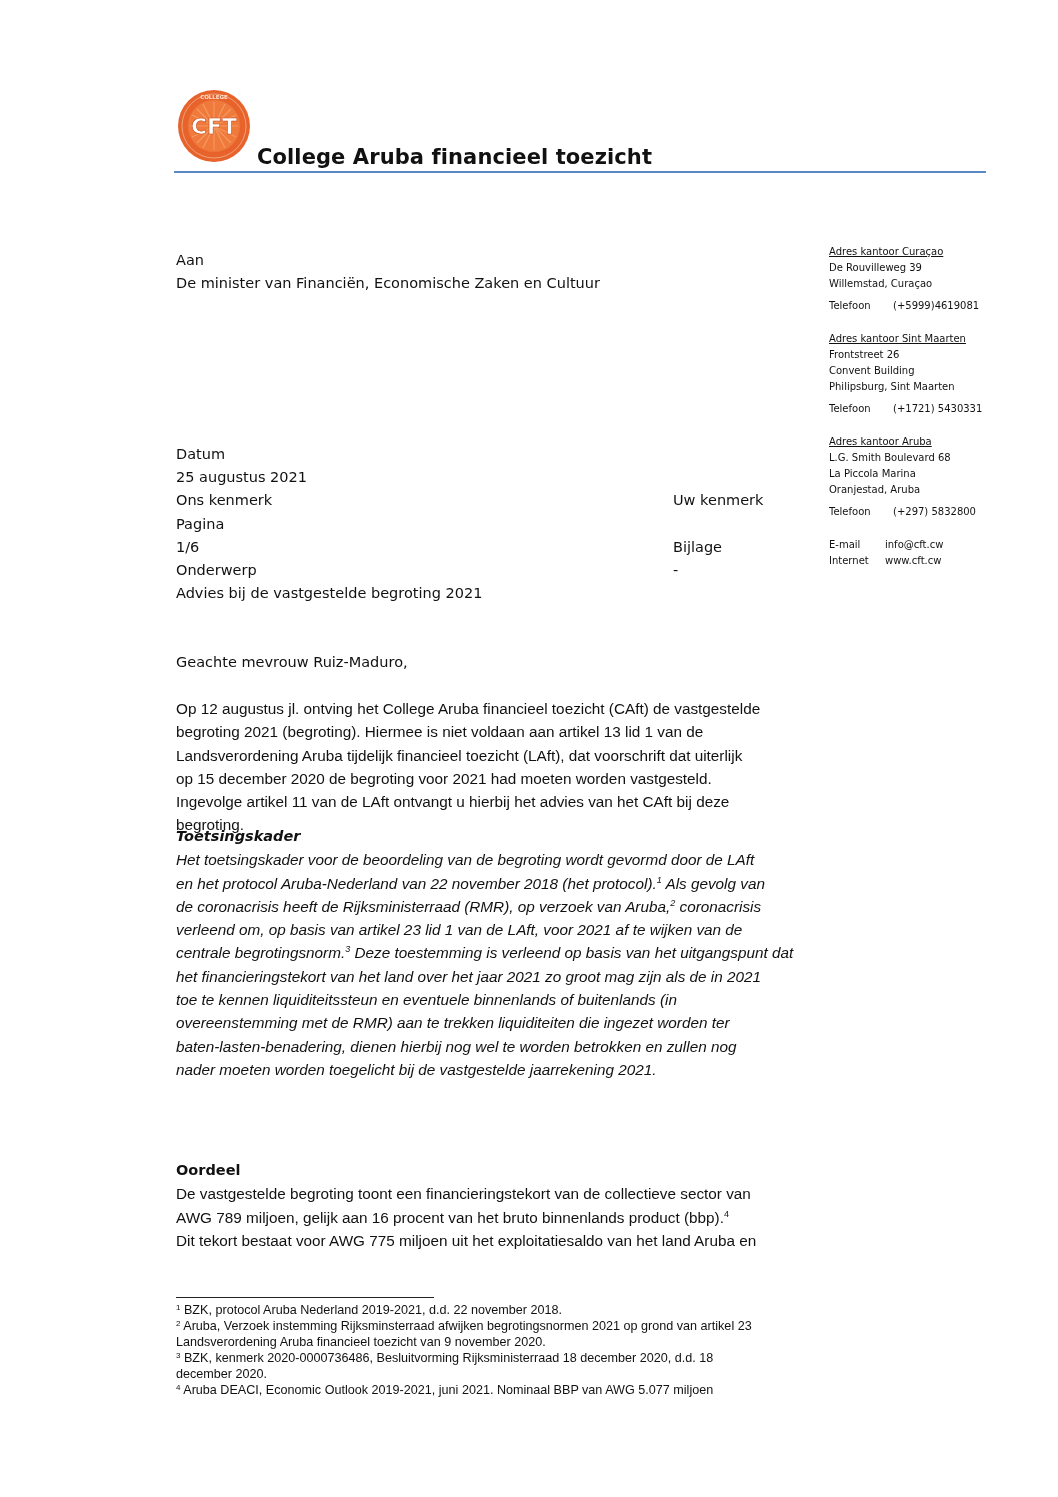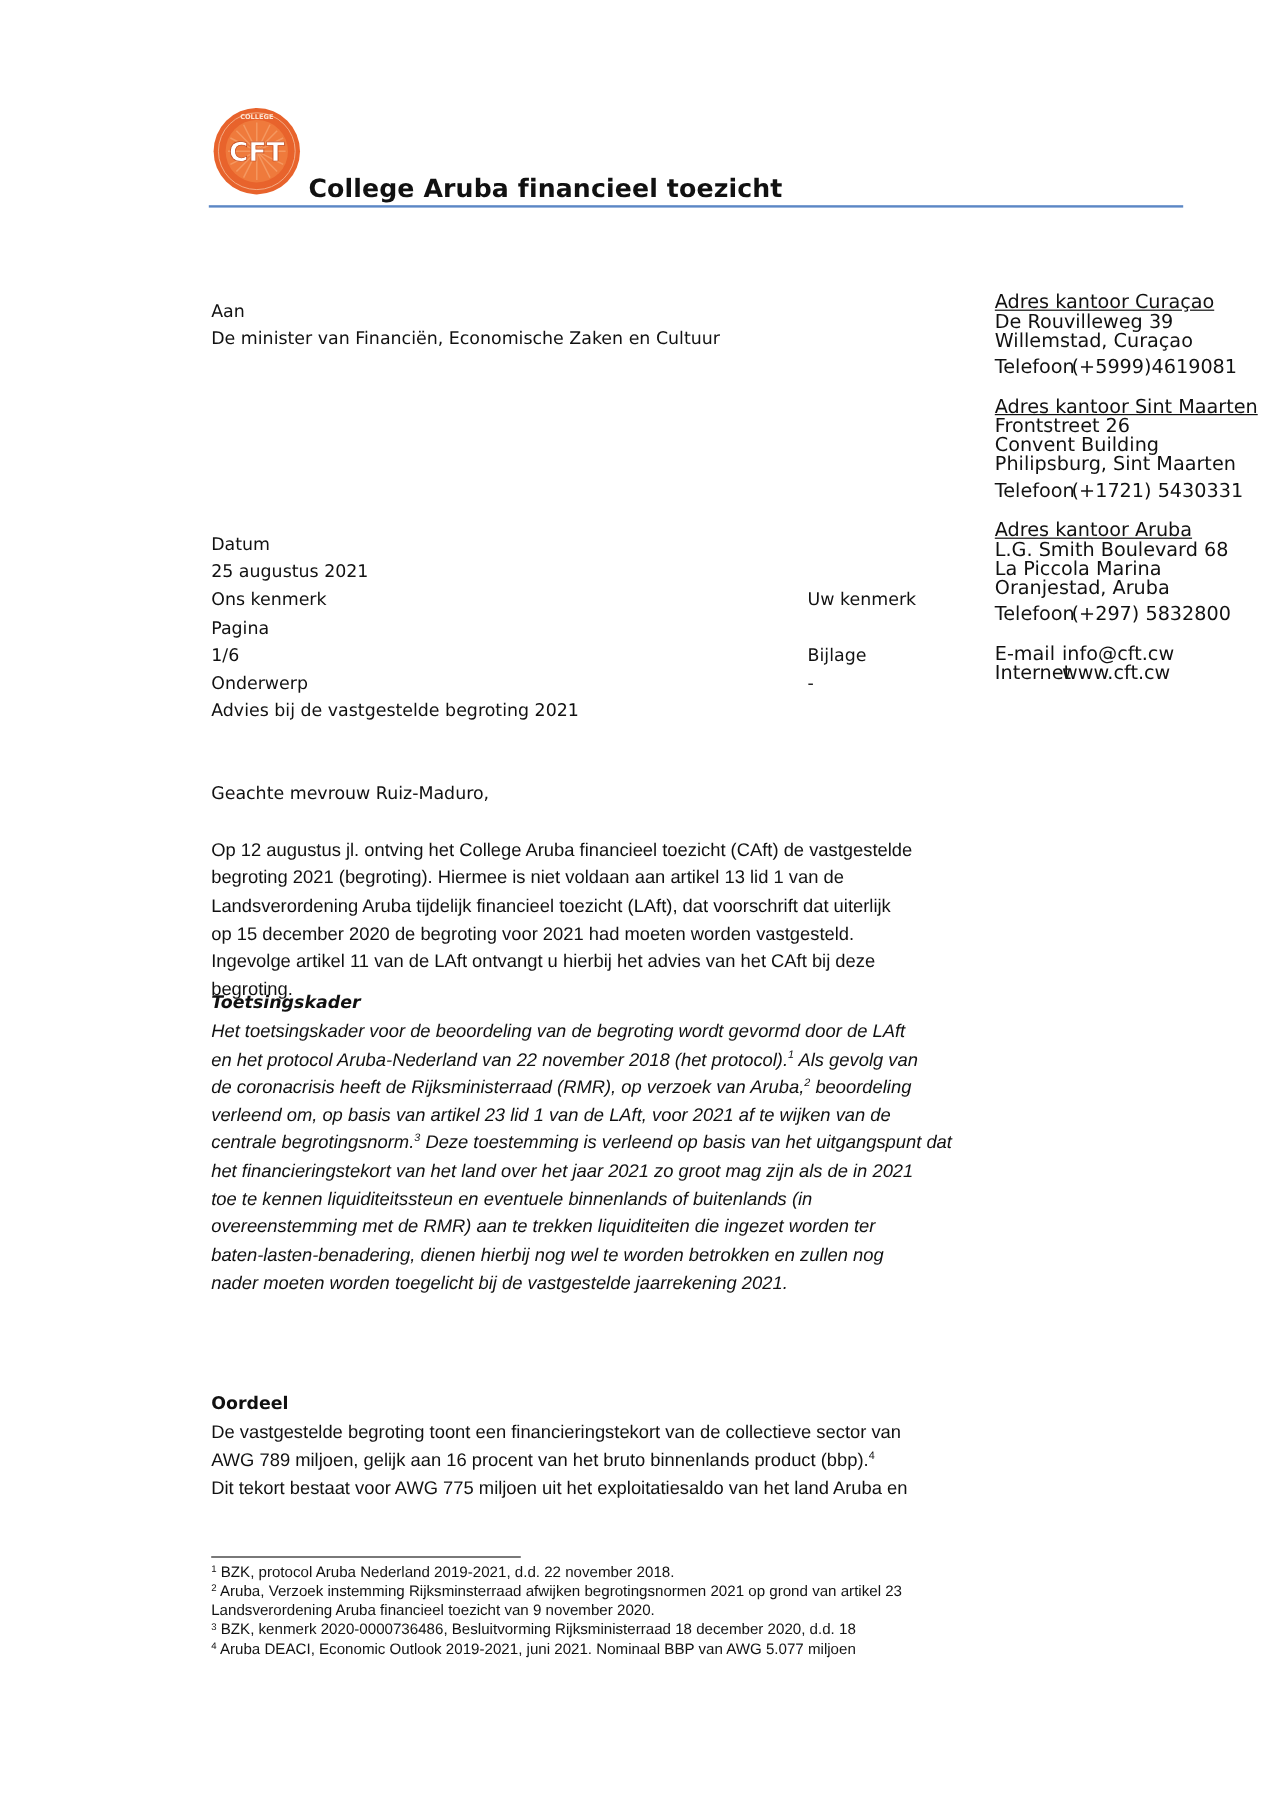--- a/index.html
+++ b/index.html
@@ -21,21 +21,21 @@
     .addressee { top: 249px; }
     .meta-left { top: 443px; }
     .meta-col2 { position: absolute; left: 655px; margin-left: 18px; }
     .salutation { top: 651px; }
     .para { position: absolute; left: 176px; width: 710px; font-family: "Liberation Sans", sans-serif; font-size: 15.3px; line-height: 23.3px; }
     .para1 { top: 697px; }
     .heading { font-weight: bold; font-family: "DejaVu Sans", sans-serif; font-size: 14.5px; }
     .sec1 { top: 825px; font-style: italic; }
     .sec2 { top: 1159px; }
     sup { font-size: 9px; line-height: 0; vertical-align: 6px; }
-    .sidebar { position: absolute; left: 829px; font-family: "DejaVu Sans", sans-serif; font-size: 16px; line-height: 16px; color: #111; }
+    .sidebar { position: absolute; left: 829px; font-family: "DejaVu Sans", sans-serif; font-size: 10px; line-height: 16px; color: #111; }
     .sidebar .u { text-decoration: underline; }
     .sidebar .tel { margin-top: 6px; }
     .sidebar .lbl { display: inline-block; width: 64px; }
     .sidebar .lbl2 { display: inline-block; width: 56px; }
     .fn-rule { position: absolute; left: 176px; top: 1297px; width: 258px; height: 1px; background: #222; }
     .footnotes { position: absolute; left: 176px; top: 1302px; width: 700px; font-family: "Liberation Sans", sans-serif; font-size: 12.6px; line-height: 16px; }
     .footnotes sup { font-size: 8px; vertical-align: 4px; }
     .line { display: block; white-space: nowrap; }
   </style>
 </head>
@@ -115,21 +115,21 @@
   <span class="line">Landsverordening Aruba tijdelijk financieel toezicht (LAft), dat voorschrift dat uiterlijk</span>
   <span class="line">op 15 december 2020 de begroting voor 2021 had moeten worden vastgesteld.</span>
   <span class="line">Ingevolge artikel 11 van de LAft ontvangt u hierbij het advies van het CAft bij deze</span>
   <span class="line">begroting.</span>
 </div>
 
 <div class="para sec1">
   <span class="line heading">Toetsingskader</span>
   <span class="line">Het toetsingskader voor de beoordeling van de begroting wordt gevormd door de LAft</span>
   <span class="line"><span>en het protocol Aruba-Nederland van 22 november 2018 (het protocol).</span><sup>1</sup><span> Als gevolg van</span></span>
-  <span class="line"><span>de coronacrisis heeft de Rijksministerraad (RMR), op verzoek van Aruba,</span><sup>2</sup><span> beoordeling</span></span>
+  <span class="line"><span>de coronacrisis heeft de Rijksministerraad (RMR), op verzoek van Aruba,</span><sup>2</sup><span> coronacrisis</span></span>
   <span class="line">verleend om, op basis van artikel 23 lid 1 van de LAft, voor 2021 af te wijken van de</span>
   <span class="line"><span>centrale begrotingsnorm.</span><sup>3</sup><span> Deze toestemming is verleend op basis van het uitgangspunt dat</span></span>
   <span class="line">het financieringstekort van het land over het jaar 2021 zo groot mag zijn als de in 2021</span>
   <span class="line">toe te kennen liquiditeitssteun en eventuele binnenlands of buitenlands (in</span>
   <span class="line">overeenstemming met de RMR) aan te trekken liquiditeiten die ingezet worden ter</span>
   <span class="line">baten-lasten-benadering, dienen hierbij nog wel te worden betrokken en zullen nog</span>
   <span class="line">nader moeten worden toegelicht bij de vastgestelde jaarrekening 2021.</span>
 </div>
 
 <div class="para sec2">
@@ -138,14 +138,15 @@
   <span class="line"><span>AWG 789 miljoen, gelijk aan 16 procent van het bruto binnenlands product (bbp).</span><sup>4</sup></span>
   <span class="line">Dit tekort bestaat voor AWG 775 miljoen uit het exploitatiesaldo van het land Aruba en</span>
 </div>
 
 <div class="fn-rule"></div>
 <div class="footnotes">
   <span class="line"><sup>1</sup> <span>BZK, protocol Aruba Nederland 2019-2021, d.d. 22 november 2018.</span></span>
   <span class="line"><sup>2</sup> <span>Aruba, Verzoek instemming Rijksminsterraad afwijken begrotingsnormen 2021 op grond van artikel 23</span></span>
   <span class="line">Landsverordening Aruba financieel toezicht van 9 november 2020.</span>
   <span class="line"><sup>3</sup> <span>BZK, kenmerk 2020-0000736486, Besluitvorming Rijksministerraad 18 december 2020, d.d. 18</span></span>
+  <span class="line">december 2020.</span>
   <span class="line"><sup>4</sup> <span>Aruba DEACI, Economic Outlook 2019-2021, juni 2021. Nominaal BBP van AWG 5.077 miljoen</span></span>
 </div>
 
 </body></html>

